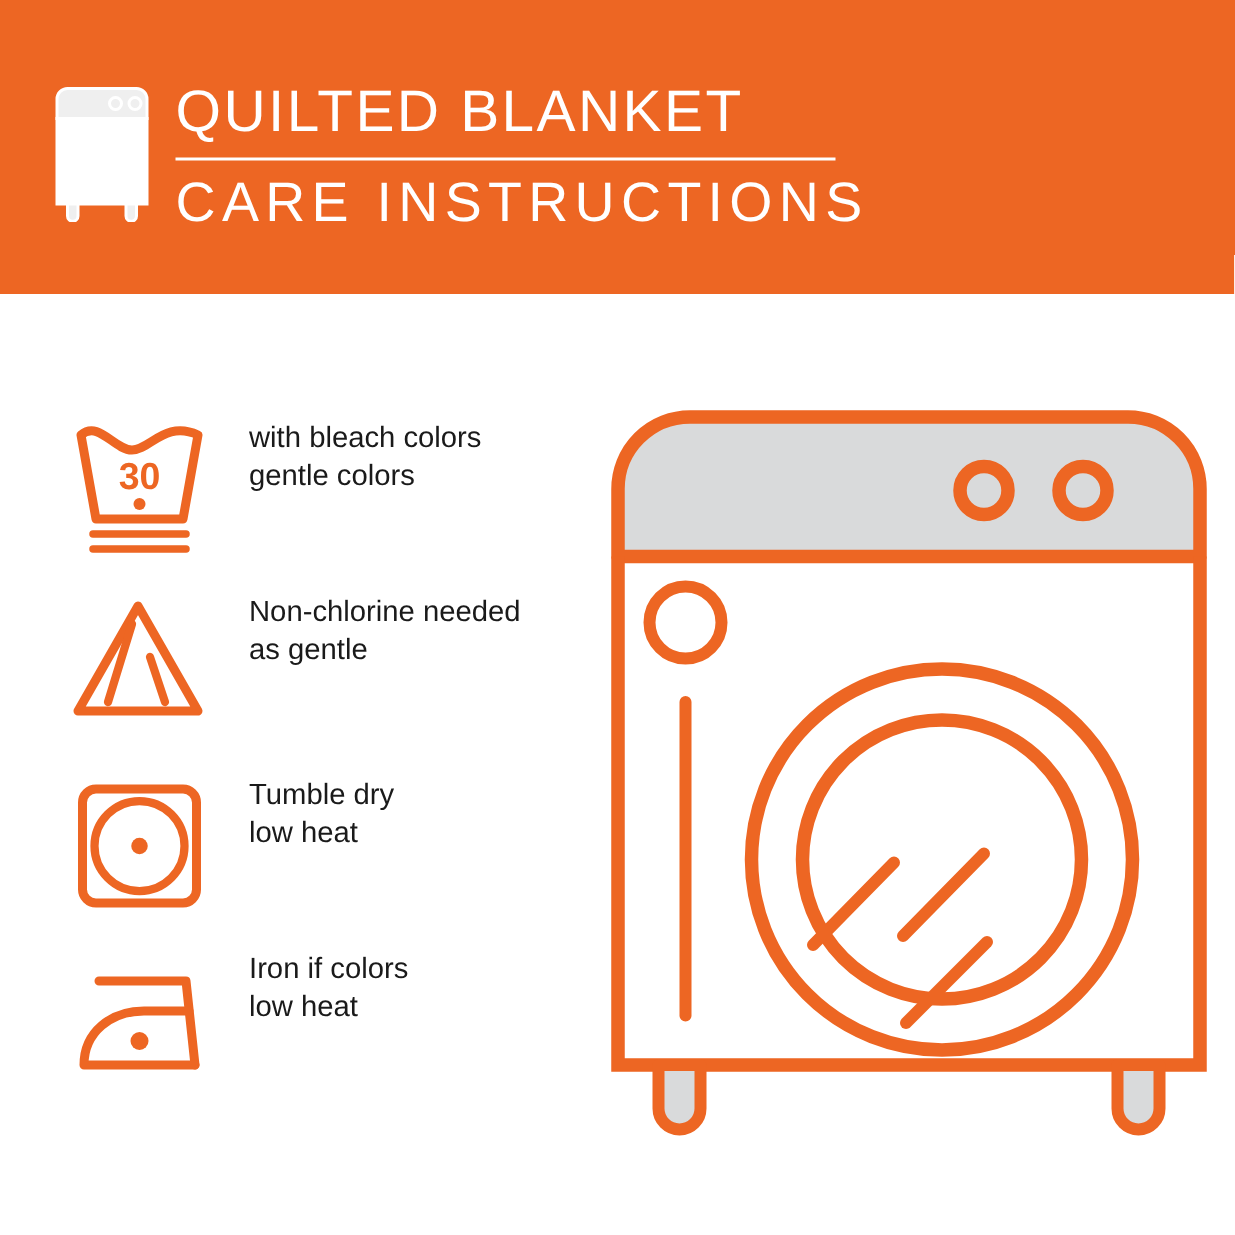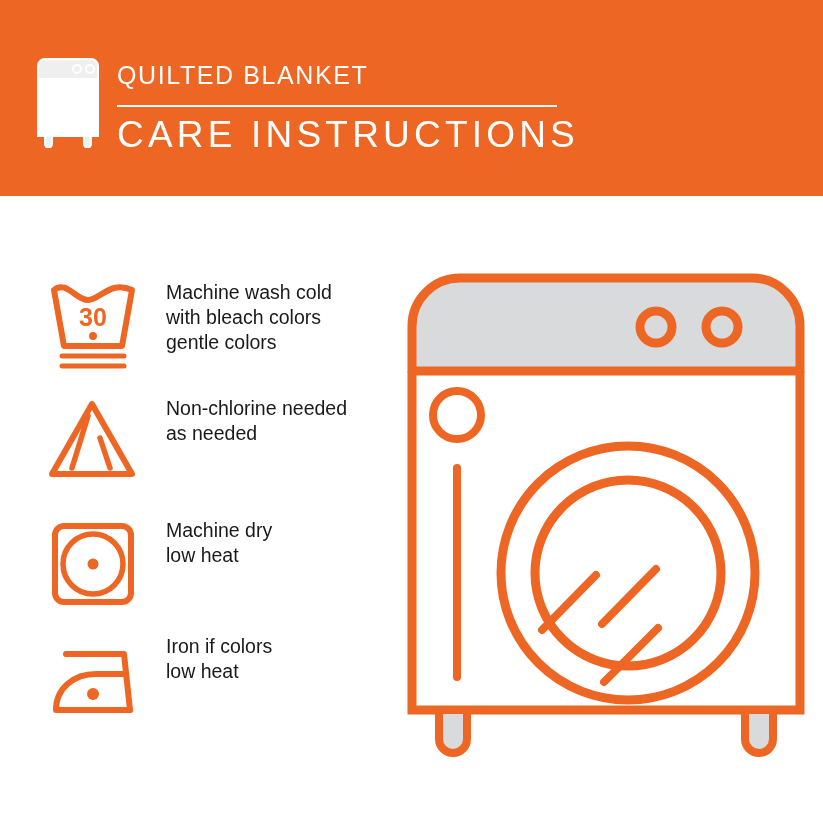--- a/index.html
+++ b/index.html
@@ -37,21 +37,21 @@
   }
   #header-text-block {
     position: absolute;
     left: 117px;
     top: 52px;
     width: 460px;
   }
   #header-title {
     color: #ffffff;
     font-family: "Liberation Sans", sans-serif;
-    font-size: 25px;
+    font-size: 39px;
     font-weight: 300;
     letter-spacing: 1.6px;
     line-height: 46px;
     white-space: nowrap;
   }
   #header-rule {
     margin-top: 7px;
     margin-bottom: 7px;
     width: 440px;
     height: 2px;
@@ -162,50 +162,49 @@
 
           <line x1="18" y1="78" x2="80" y2="78" stroke="#ED6623" stroke-width="5" stroke-linecap="round"></line>
           <line x1="18" y1="88" x2="80" y2="88" stroke="#ED6623" stroke-width="5" stroke-linecap="round"></line>
 
           <text x="49" y="48" text-anchor="middle" font-family="Liberation Sans, sans-serif" font-size="25" font-weight="700" fill="#ED6623">30</text>
 
           <circle cx="49" cy="58" r="4" fill="#ED6623"></circle>
         </svg>
       </div>
       <div class="care-text">
-        <span class="ln">Machine wash cold</span>
         <span class="ln">with bleach colors</span>
         <span class="ln">gentle colors</span>
       </div>
     </div>
 
     <div class="care-row r1">
       <div class="care-symbol">
         <svg viewBox="0 0 104 96" width="104" height="96" xmlns="http://www.w3.org/2000/svg">
           <path d="M48 10 L88 80 L8 80 Z" fill="none" stroke="#ED6623" stroke-width="6" stroke-linejoin="round"></path>
           <line x1="44" y1="22" x2="28" y2="74" stroke="#ED6623" stroke-width="5.5" stroke-linecap="round"></line>
           <line x1="56" y1="44" x2="66" y2="74" stroke="#ED6623" stroke-width="5.5" stroke-linecap="round"></line>
         </svg>
       </div>
       <div class="care-text">
         <span class="ln">Non-chlorine needed</span>
-        <span class="ln">as needed</span>
+        <span class="ln">as gentle</span>
       </div>
     </div>
 
     <div class="care-row r2">
       <div class="care-symbol">
         <svg viewBox="0 0 104 96" width="104" height="96" xmlns="http://www.w3.org/2000/svg">
           <rect x="11" y="10" width="76" height="76" rx="9" ry="9" fill="none" stroke="#ED6623" stroke-width="6"></rect>
           <circle cx="49" cy="48" r="30" fill="none" stroke="#ED6623" stroke-width="5.5"></circle>
           <circle cx="49" cy="48" r="5.5" fill="#ED6623"></circle>
         </svg>
       </div>
       <div class="care-text">
-        <span class="ln">Machine dry</span>
+        <span class="ln">Tumble dry</span>
         <span class="ln">low heat</span>
       </div>
     </div>
 
     <div class="care-row r3">
       <div class="care-symbol">
         <svg viewBox="0 0 104 96" width="104" height="96" xmlns="http://www.w3.org/2000/svg">
 
           <path d="M22 22 L80 22 L86 78" fill="none" stroke="#ED6623" stroke-width="6" stroke-linecap="round" stroke-linejoin="round"></path>
 

